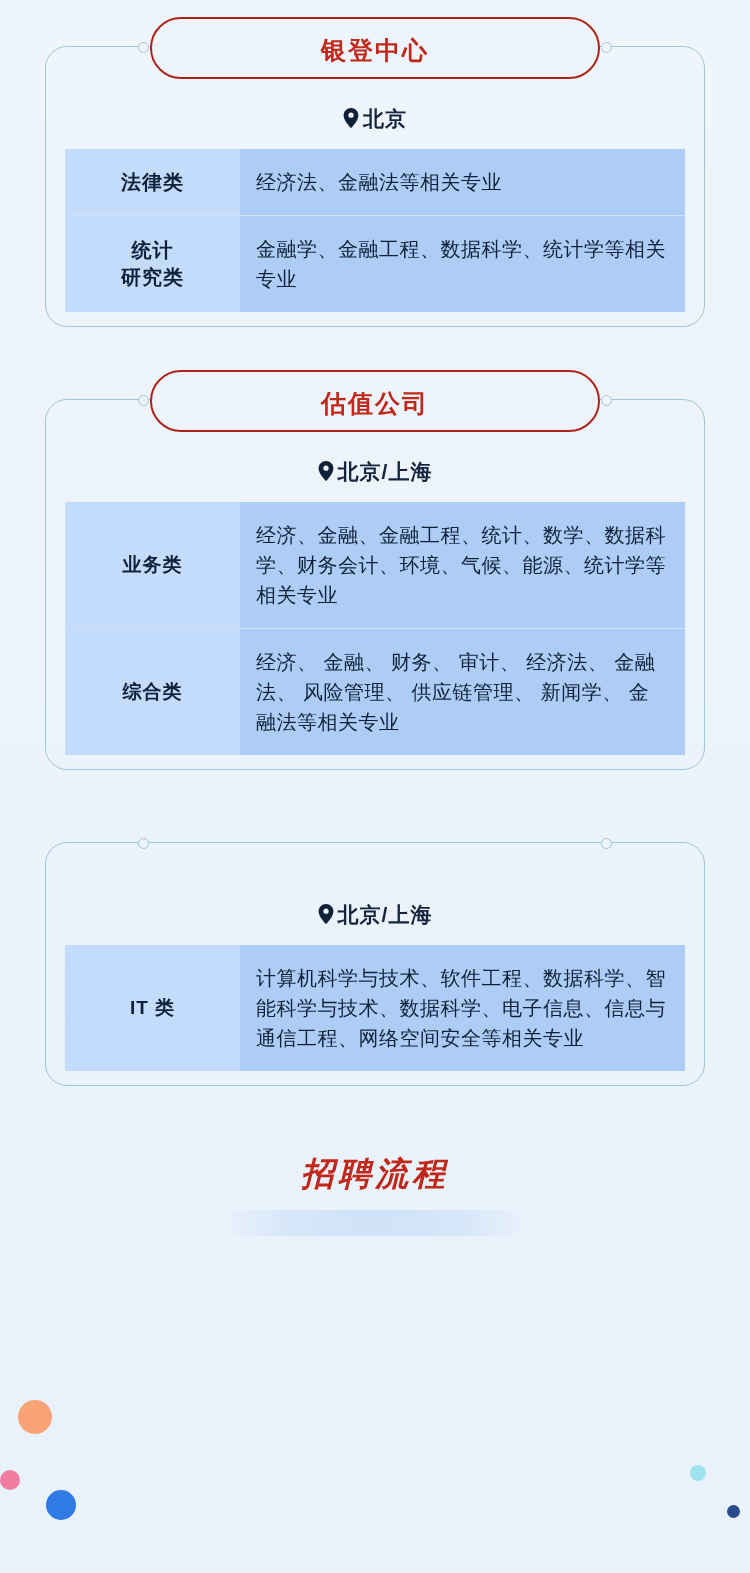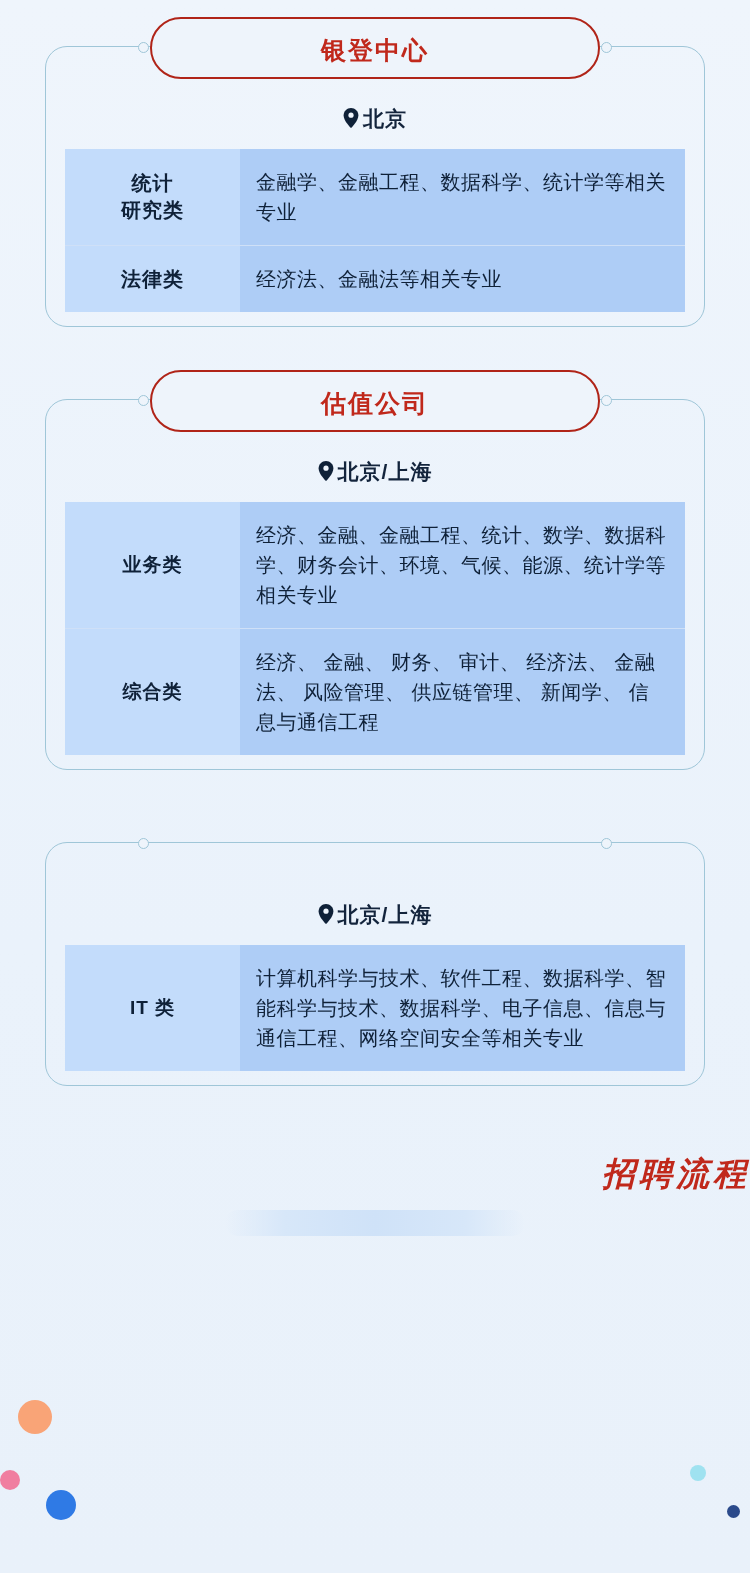--- a/index.html
+++ b/index.html
@@ -112,21 +112,21 @@
 
   
   .gap-1{height:46px;}
   .gap-2{height:72px;}
   .gap-3{height:72px;}
 
   
   .footer{
     position:relative;
     margin-top:66px;
-    text-align:right;
+    text-align:center;
     height:120px;
   }
   .footer-underline{
     position:absolute;
     left:50%;
     transform:translateX(-50%);
     top:58px;
     width:300px;
     height:26px;
     border-radius:13px;
@@ -170,26 +170,26 @@
               <path d="M8 0C3.9 0 0.6 3.3 0.6 7.4C0.6 12.9 8 20 8 20S15.4 12.9 15.4 7.4C15.4 3.3 12.1 0 8 0Z" fill="#0f2138"></path>
               <circle cx="8" cy="7.2" r="2.6" fill="#eef4fb"></circle>
             </svg>
         </span><span>北京</span>
       </div>
 
       <div class="tbl-wrap">
         <table class="tbl">
           <tbody>
               <tr>
+            <td class="cat">法律类</td>
+            <td class="maj">经济法、金融法等相关专业</td>
+          </tr>
+          <tr>
             <td class="cat">统计<br>研究类</td>
             <td class="maj">金融学、金融工程、数据科学、统计学等相关专业</td>
-          </tr>
-          <tr>
-            <td class="cat">法律类</td>
-            <td class="maj">经济法、金融法等相关专业</td>
           </tr>
         </tbody>
           </table>
       </div>
     </div>
   </div>
 
   <div class="gap-2"></div>
 
   <div class="section sec-2">
@@ -209,21 +209,21 @@
 
       <div class="tbl-wrap">
         <table class="tbl">
           <tbody>
               <tr>
             <td class="cat">业务类</td>
             <td class="maj">经济、金融、金融工程、统计、数学、数据科学、财务会计、环境、气候、能源、统计学等相关专业</td>
           </tr>
           <tr>
             <td class="cat">综合类</td>
-            <td class="maj">经济、 金融、 财务、 审计、 经济法、 金融法、 风险管理、 供应链管理、 新闻学、 信息与通信工程</td>
+            <td class="maj">经济、 金融、 财务、 审计、 经济法、 金融法、 风险管理、 供应链管理、 新闻学、 金融法等相关专业</td>
           </tr>
         </tbody>
           </table>
       </div>
     </div>
   </div>
 
   <div class="gap-3"></div>
 
   <div class="section sec-3">

